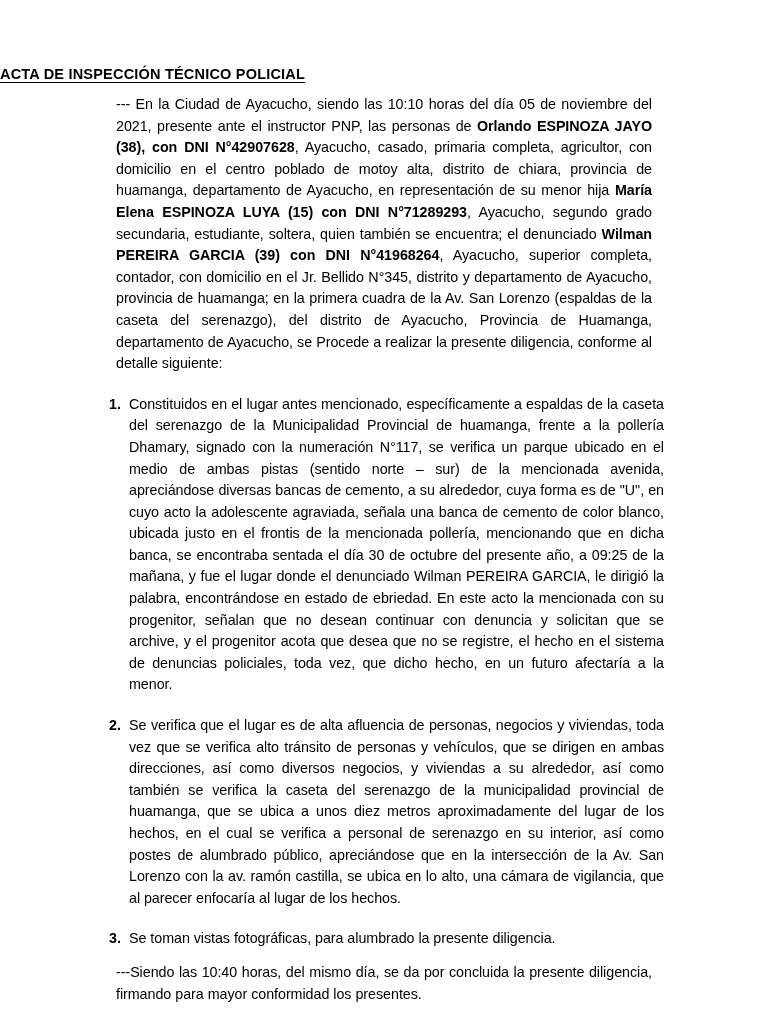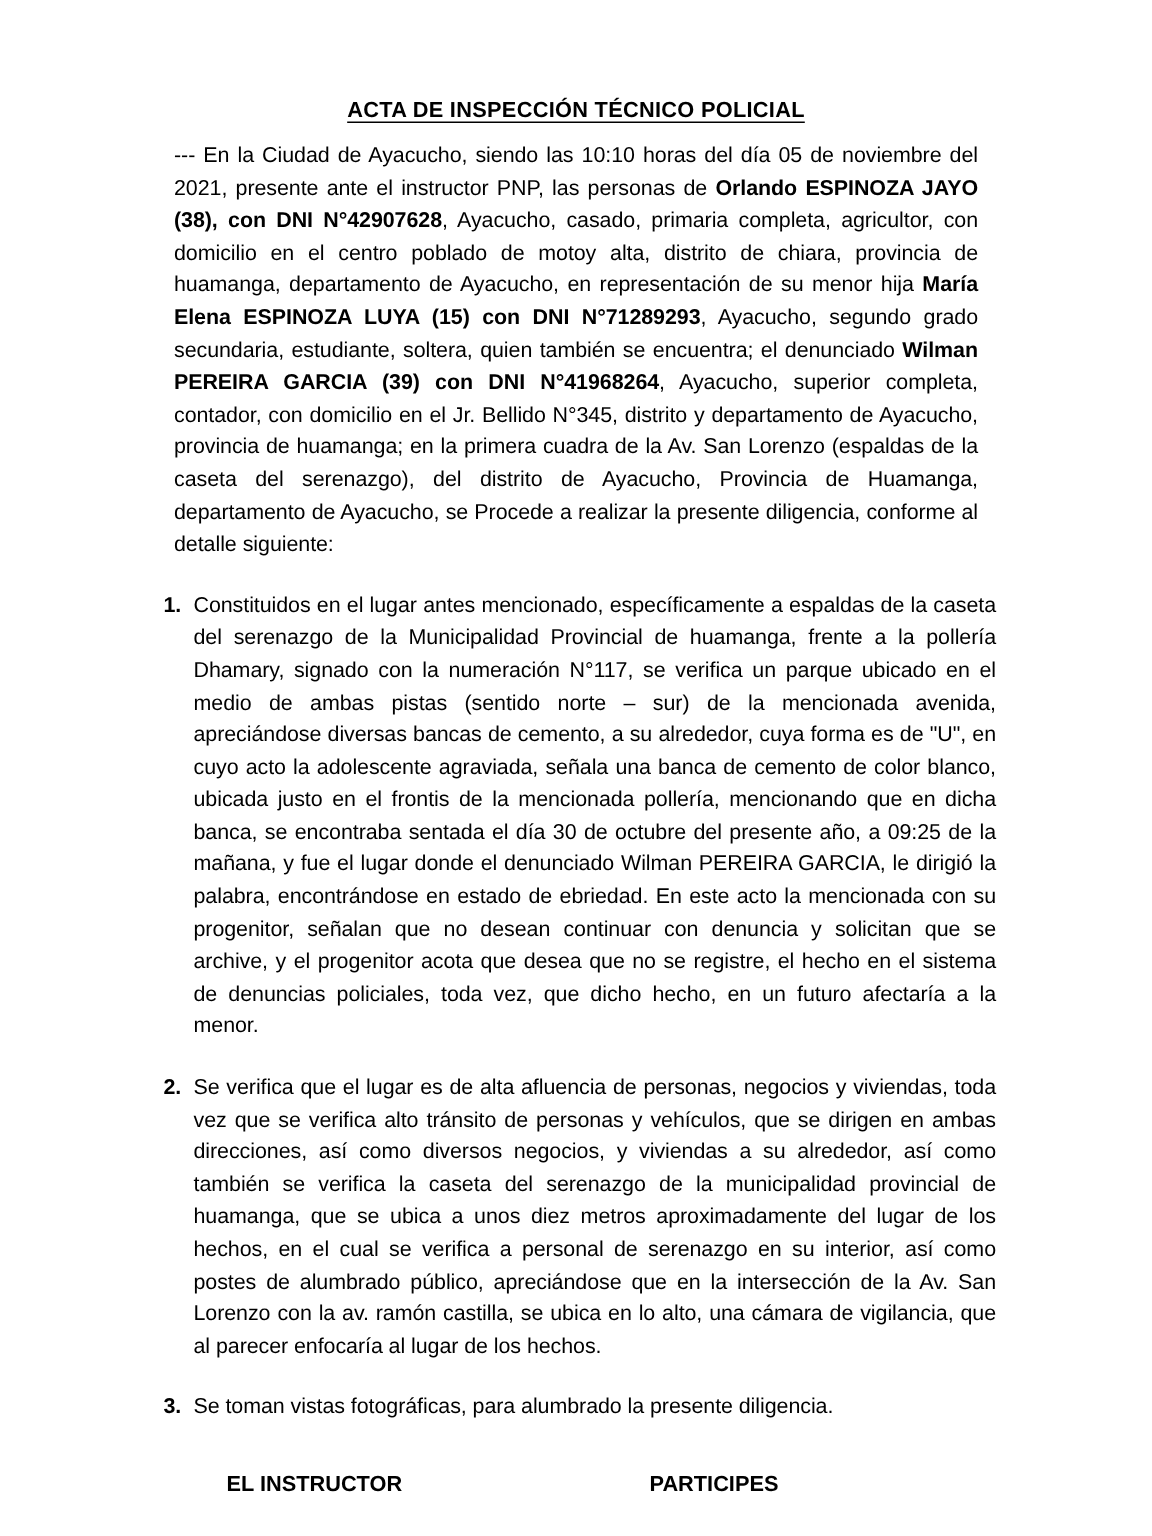--- a/index.html
+++ b/index.html
@@ -18,21 +18,21 @@
   .page {
     position: relative;
     width: 768px;
     height: 1024px;
     box-sizing: border-box;
     padding: 0;
     background: #ffffff;
     overflow: hidden;
   }
   .doc-title {
-    text-align: center;
+    text-align: left;
     font-size: 14.5px;
     font-weight: bold;
     letter-spacing: 0.2px;
     margin: 0;
     padding-top: 66px;
   }
   .doc-title .title-text {
     text-decoration: underline;
     text-underline-offset: 3px;
   }
@@ -122,20 +122,21 @@
       <li>
         <span class="marker">2.</span>
         <span class="item-text">Se verifica que el lugar es de alta afluencia de personas, negocios y viviendas, toda vez que se verifica alto tránsito de personas y vehículos, que se dirigen en ambas direcciones, así como diversos negocios, y viviendas a su alrededor, así como también se verifica la caseta del serenazgo de la municipalidad provincial de huamanga, que se ubica a unos diez metros aproximadamente del lugar de los hechos, en el cual se verifica a personal de serenazgo en su interior, así como postes de alumbrado público, apreciándose que en la intersección de la Av. San Lorenzo con la av. ramón castilla, se ubica en lo alto, una cámara de vigilancia, que al parecer enfocaría al lugar de los hechos.</span>
       </li>
       <li>
         <span class="marker">3.</span>
         <span class="item-text">Se toman vistas fotográficas, para alumbrado la presente diligencia.</span>
       </li>
     </ol>
 
+    <p class="para closing">---Siendo las 10:40 horas, del mismo día, se da por concluida la presente diligencia, firmando para mayor conformidad los presentes.</p>
 
   </div>
 
   <div class="signatures">
     <div class="sig-left">EL INSTRUCTOR</div>
     <div class="sig-right">PARTICIPES</div>
   </div>
 
 </div>
 

